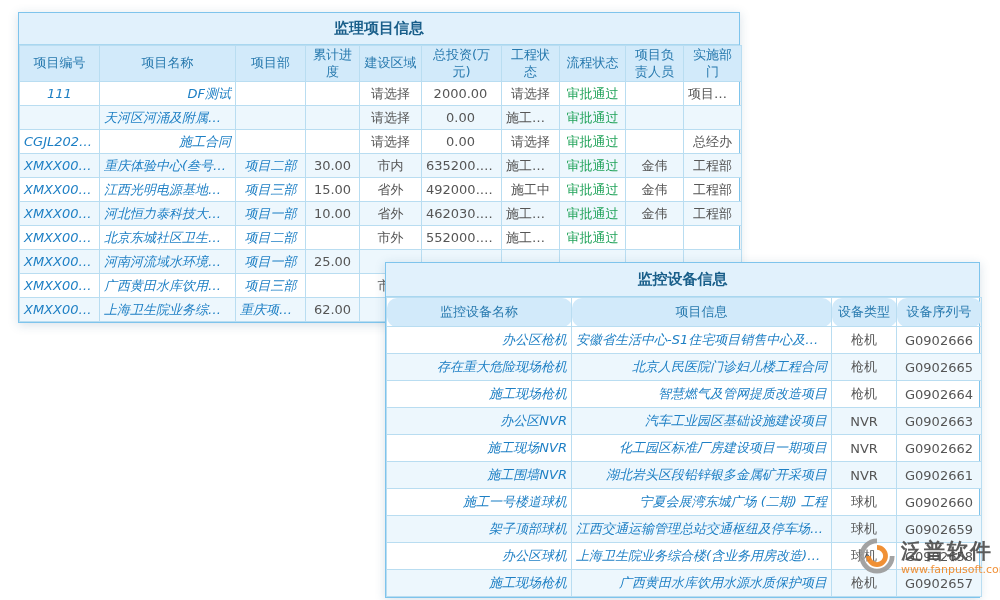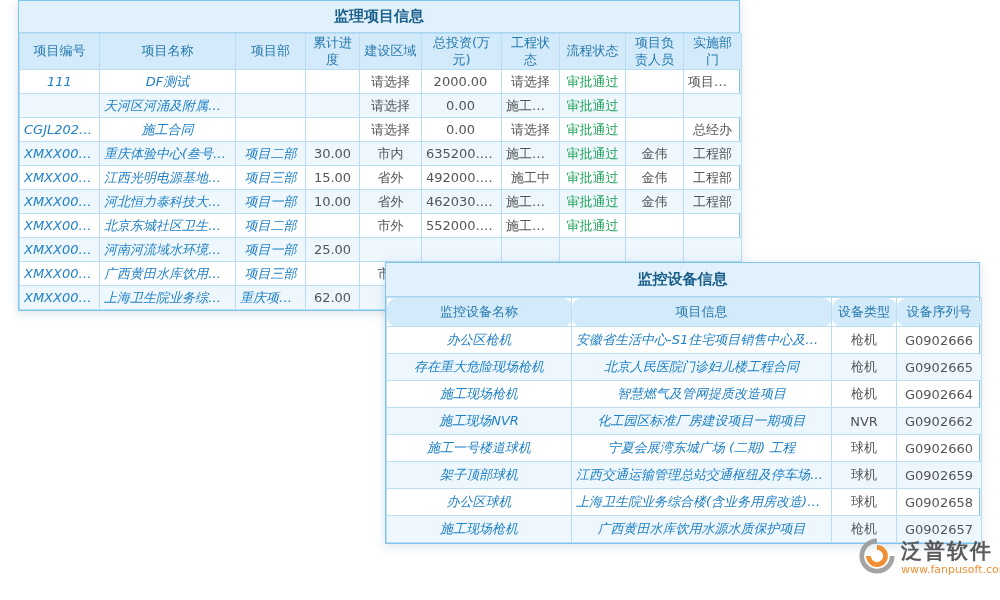--- a/index.html
+++ b/index.html
@@ -2,42 +2,42 @@
 <html style="--link: #1d7fc4; --approved-green: #21a35a; --header-blue: #2779ae; --title: #1a5f8a; --panel-border: #7ec4ec; --brand-orange: #ef8420;"><head>
 <meta charset="utf-8">
 <style>
   * { margin:0; padding:0; box-sizing:border-box; }
   html,body { width:1000px; height:600px; background:#ffffff; overflow:hidden;
     font-family:"DejaVu Sans","Liberation Sans",sans-serif; }
   body { position:relative; }
 
   .panel { position:absolute; background:#ffffff; border:1px solid var(--panel-border,#7ec4ec);
     box-shadow:0 2px 10px rgba(40,90,130,.18); }
-  .panel-back  { left:18px;  top:0;  width:722px; z-index:1; }
+  .panel-back  { left:18px;  top:12px;  width:722px; z-index:1; }
   .panel-front { left:385px; top:262px; width:595px; z-index:10; }
 
   .titlebar { background:#e1f1fc; border-bottom:1px solid #a9d7f0; display:flex;
     align-items:center; justify-content:center; font-weight:bold;
     color:var(--title,#1a5f8a); font-size:15px; }
   .panel-back  .titlebar { height:32px; }
   .panel-front .titlebar { height:34px; }
 
   table { width:100%; border-collapse:collapse; table-layout:fixed; font-size:13px; }
   th, td { border:1px solid #b9ddf1; overflow:hidden; white-space:nowrap;
     text-overflow:ellipsis; padding:0 4px; }
   th { background:#d2eafa; color:var(--header-blue,#2779ae); font-weight:normal;
     text-align:center; white-space:normal; line-height:1.25; }
   .panel-back  th { height:36px; }
   .panel-front th { height:29px;border-radius:10px; }
   .panel-back  td { height:24px; }
   .panel-front td { height:27px; }
   tbody tr:nth-child(even) { background:#edf7fd; }
 
   td { color:#555; text-align:center; }
-  .k-name, .k-device, .k-project { text-align:center; }
+  .k-name, .k-device, .k-project { text-align:right; }
   .k-id, .k-name, .k-dept, .k-device, .k-project { color:var(--link,#1d7fc4);font-style:italic; }
   .k-investment { text-align:center; padding-right:6px; }
   .k-flow { color:var(--approved-green,#21a35a); }
 
   .watermark { position:absolute; left:858px; top:537px; z-index:20; display:flex;
     align-items:center; gap:5px; opacity:.9; }
   .wm-text { display:flex; flex-direction:column; line-height:1.1; }
   .wm-brand { font-size:21px; font-weight:bold; color:#4a4a4a; letter-spacing:2px; }
   .wm-url { font-size:11px; color:var(--brand-orange,#ef8420); }
 </style>
@@ -228,24 +228,36 @@
           <td class="k-type">枪机</td>
           <td class="k-serial">G0902665</td>
         </tr>
         <tr>
           <td class="k-device">施工现场枪机</td>
           <td class="k-project">智慧燃气及管网提质改造项目</td>
           <td class="k-type">枪机</td>
           <td class="k-serial">G0902664</td>
         </tr>
         <tr>
+          <td class="k-device">办公区NVR</td>
+          <td class="k-project">汽车工业园区基础设施建设项目</td>
+          <td class="k-type">NVR</td>
+          <td class="k-serial">G0902663</td>
+        </tr>
+        <tr>
           <td class="k-device">施工现场NVR</td>
           <td class="k-project">化工园区标准厂房建设项目一期项目</td>
           <td class="k-type">NVR</td>
           <td class="k-serial">G0902662</td>
+        </tr>
+        <tr>
+          <td class="k-device">施工围墙NVR</td>
+          <td class="k-project">湖北岩头区段铅锌银多金属矿开采项目</td>
+          <td class="k-type">NVR</td>
+          <td class="k-serial">G0902661</td>
         </tr>
         <tr>
           <td class="k-device">施工一号楼道球机</td>
           <td class="k-project">宁夏会展湾东城广场 (二期) 工程</td>
           <td class="k-type">球机</td>
           <td class="k-serial">G0902660</td>
         </tr>
         <tr>
           <td class="k-device">架子顶部球机</td>
           <td class="k-project">江西交通运输管理总站交通枢纽及停车场项目</td>

